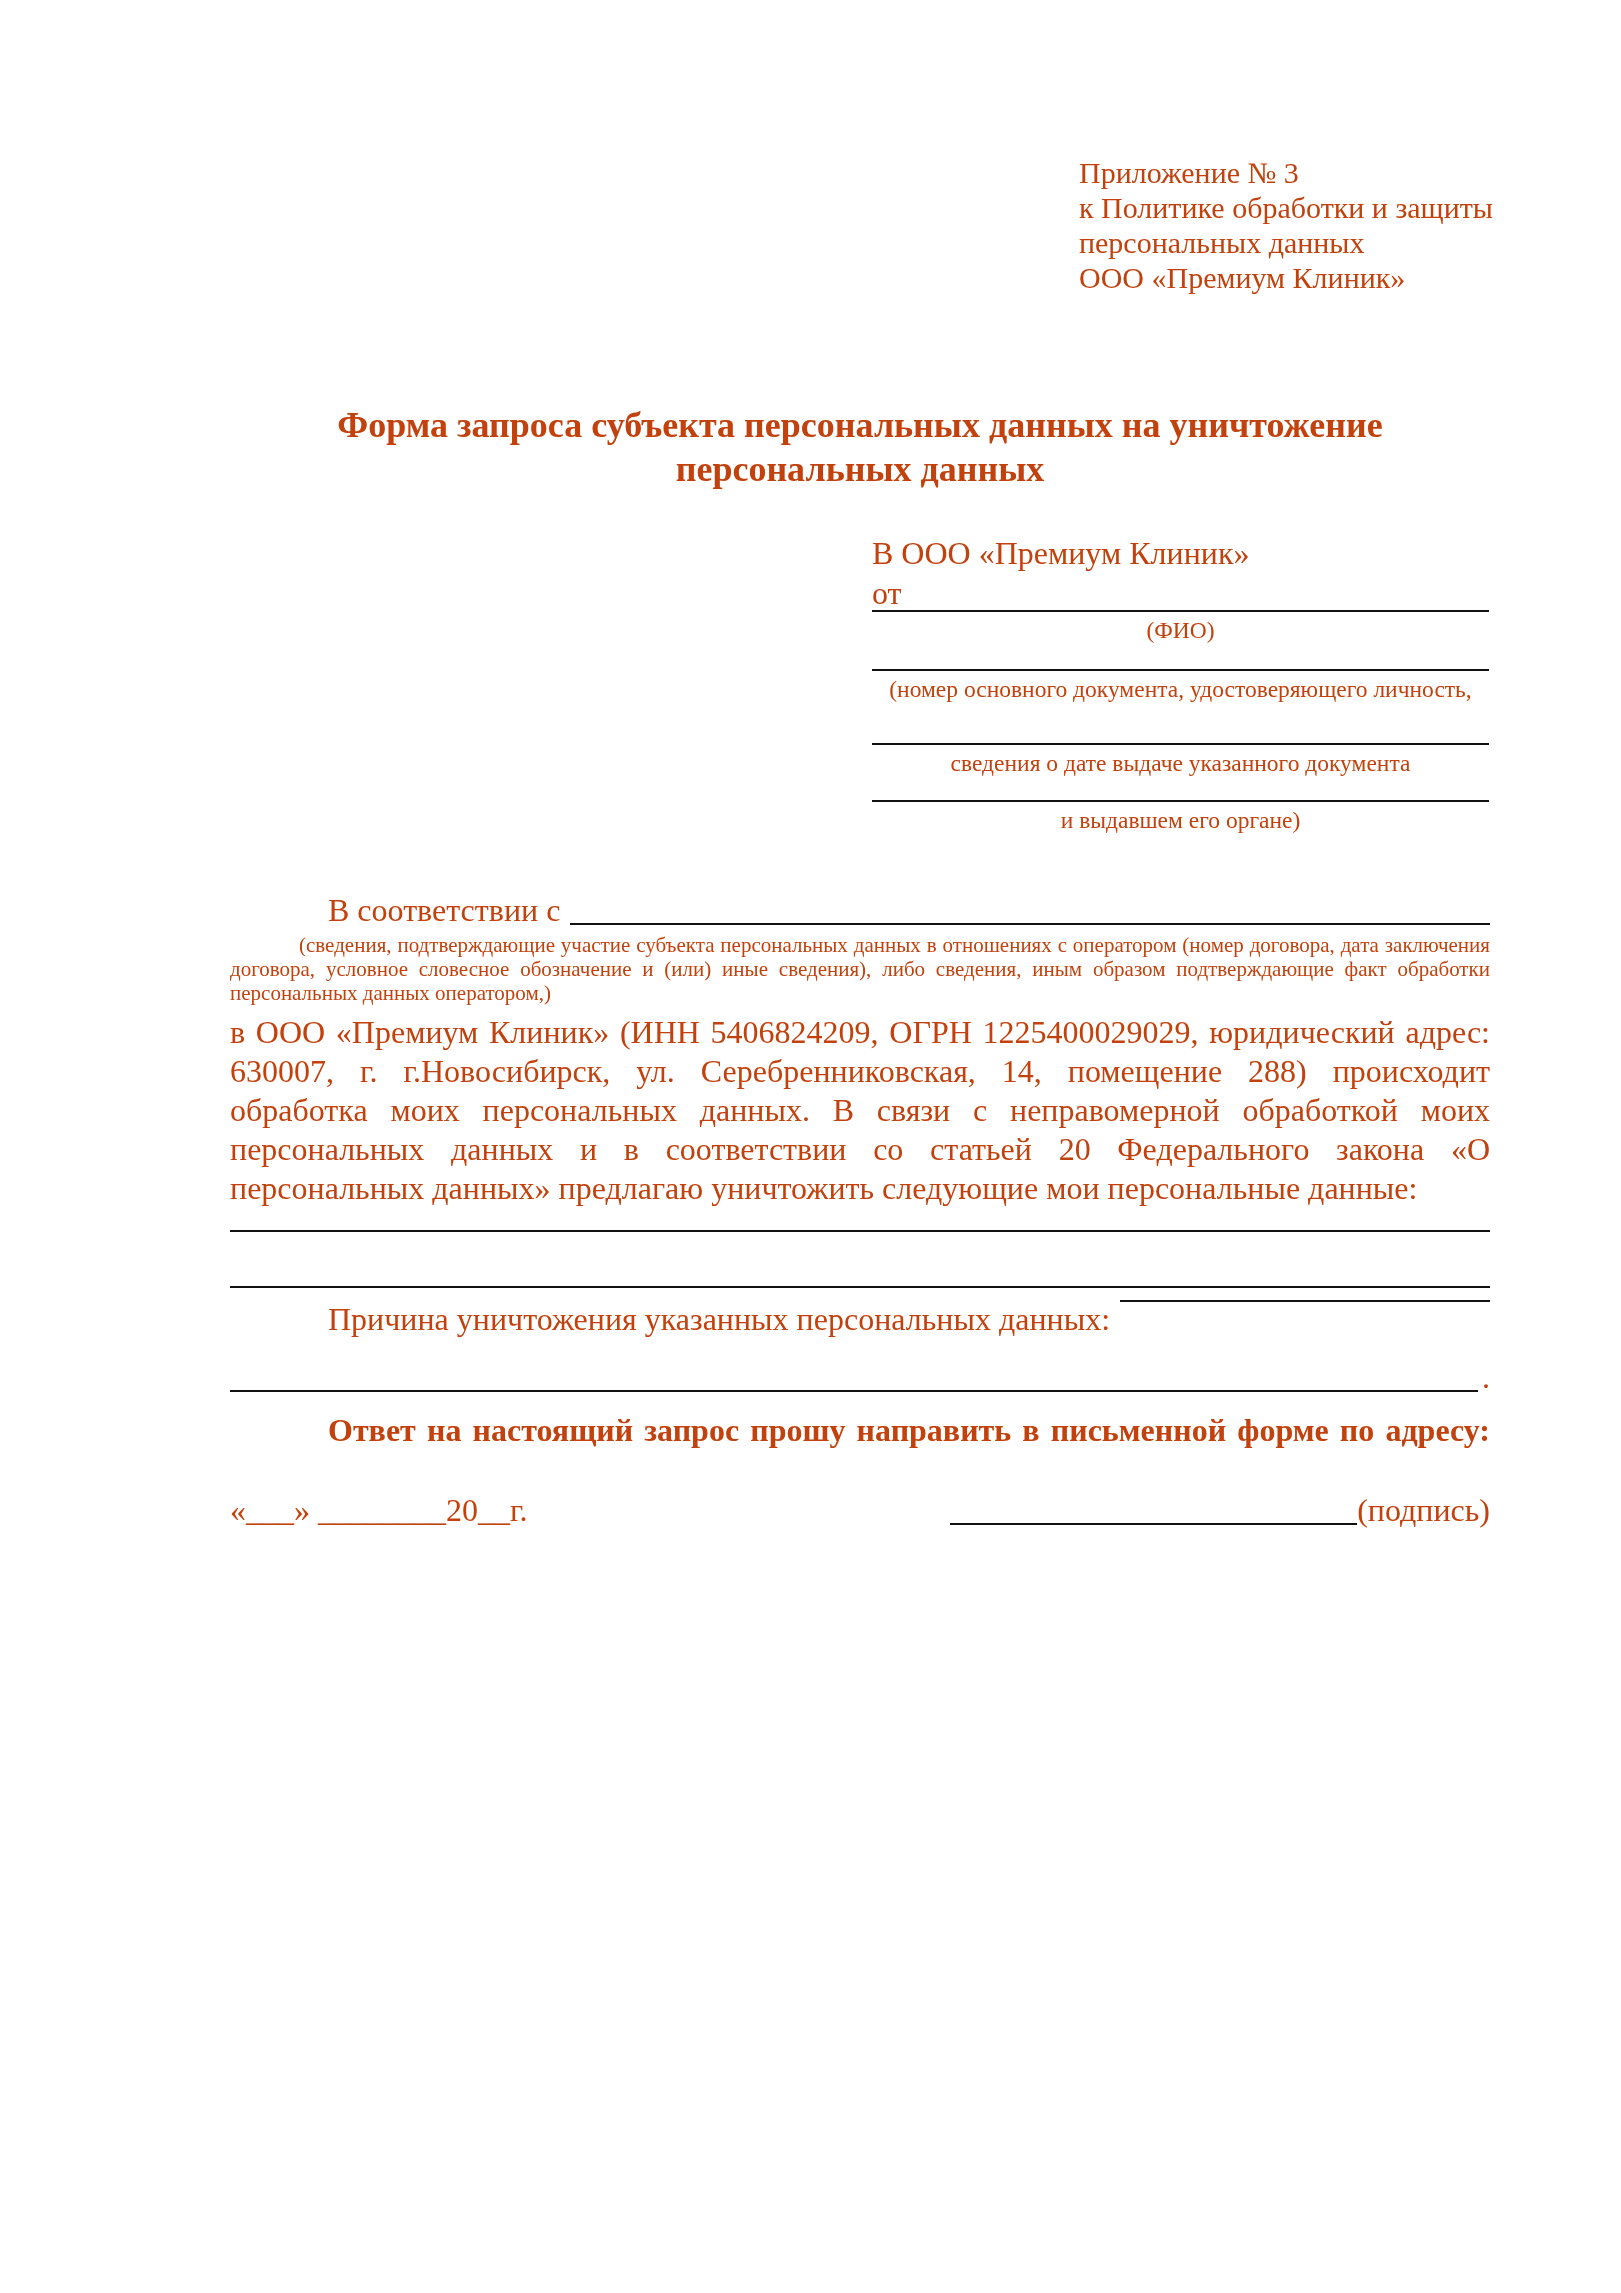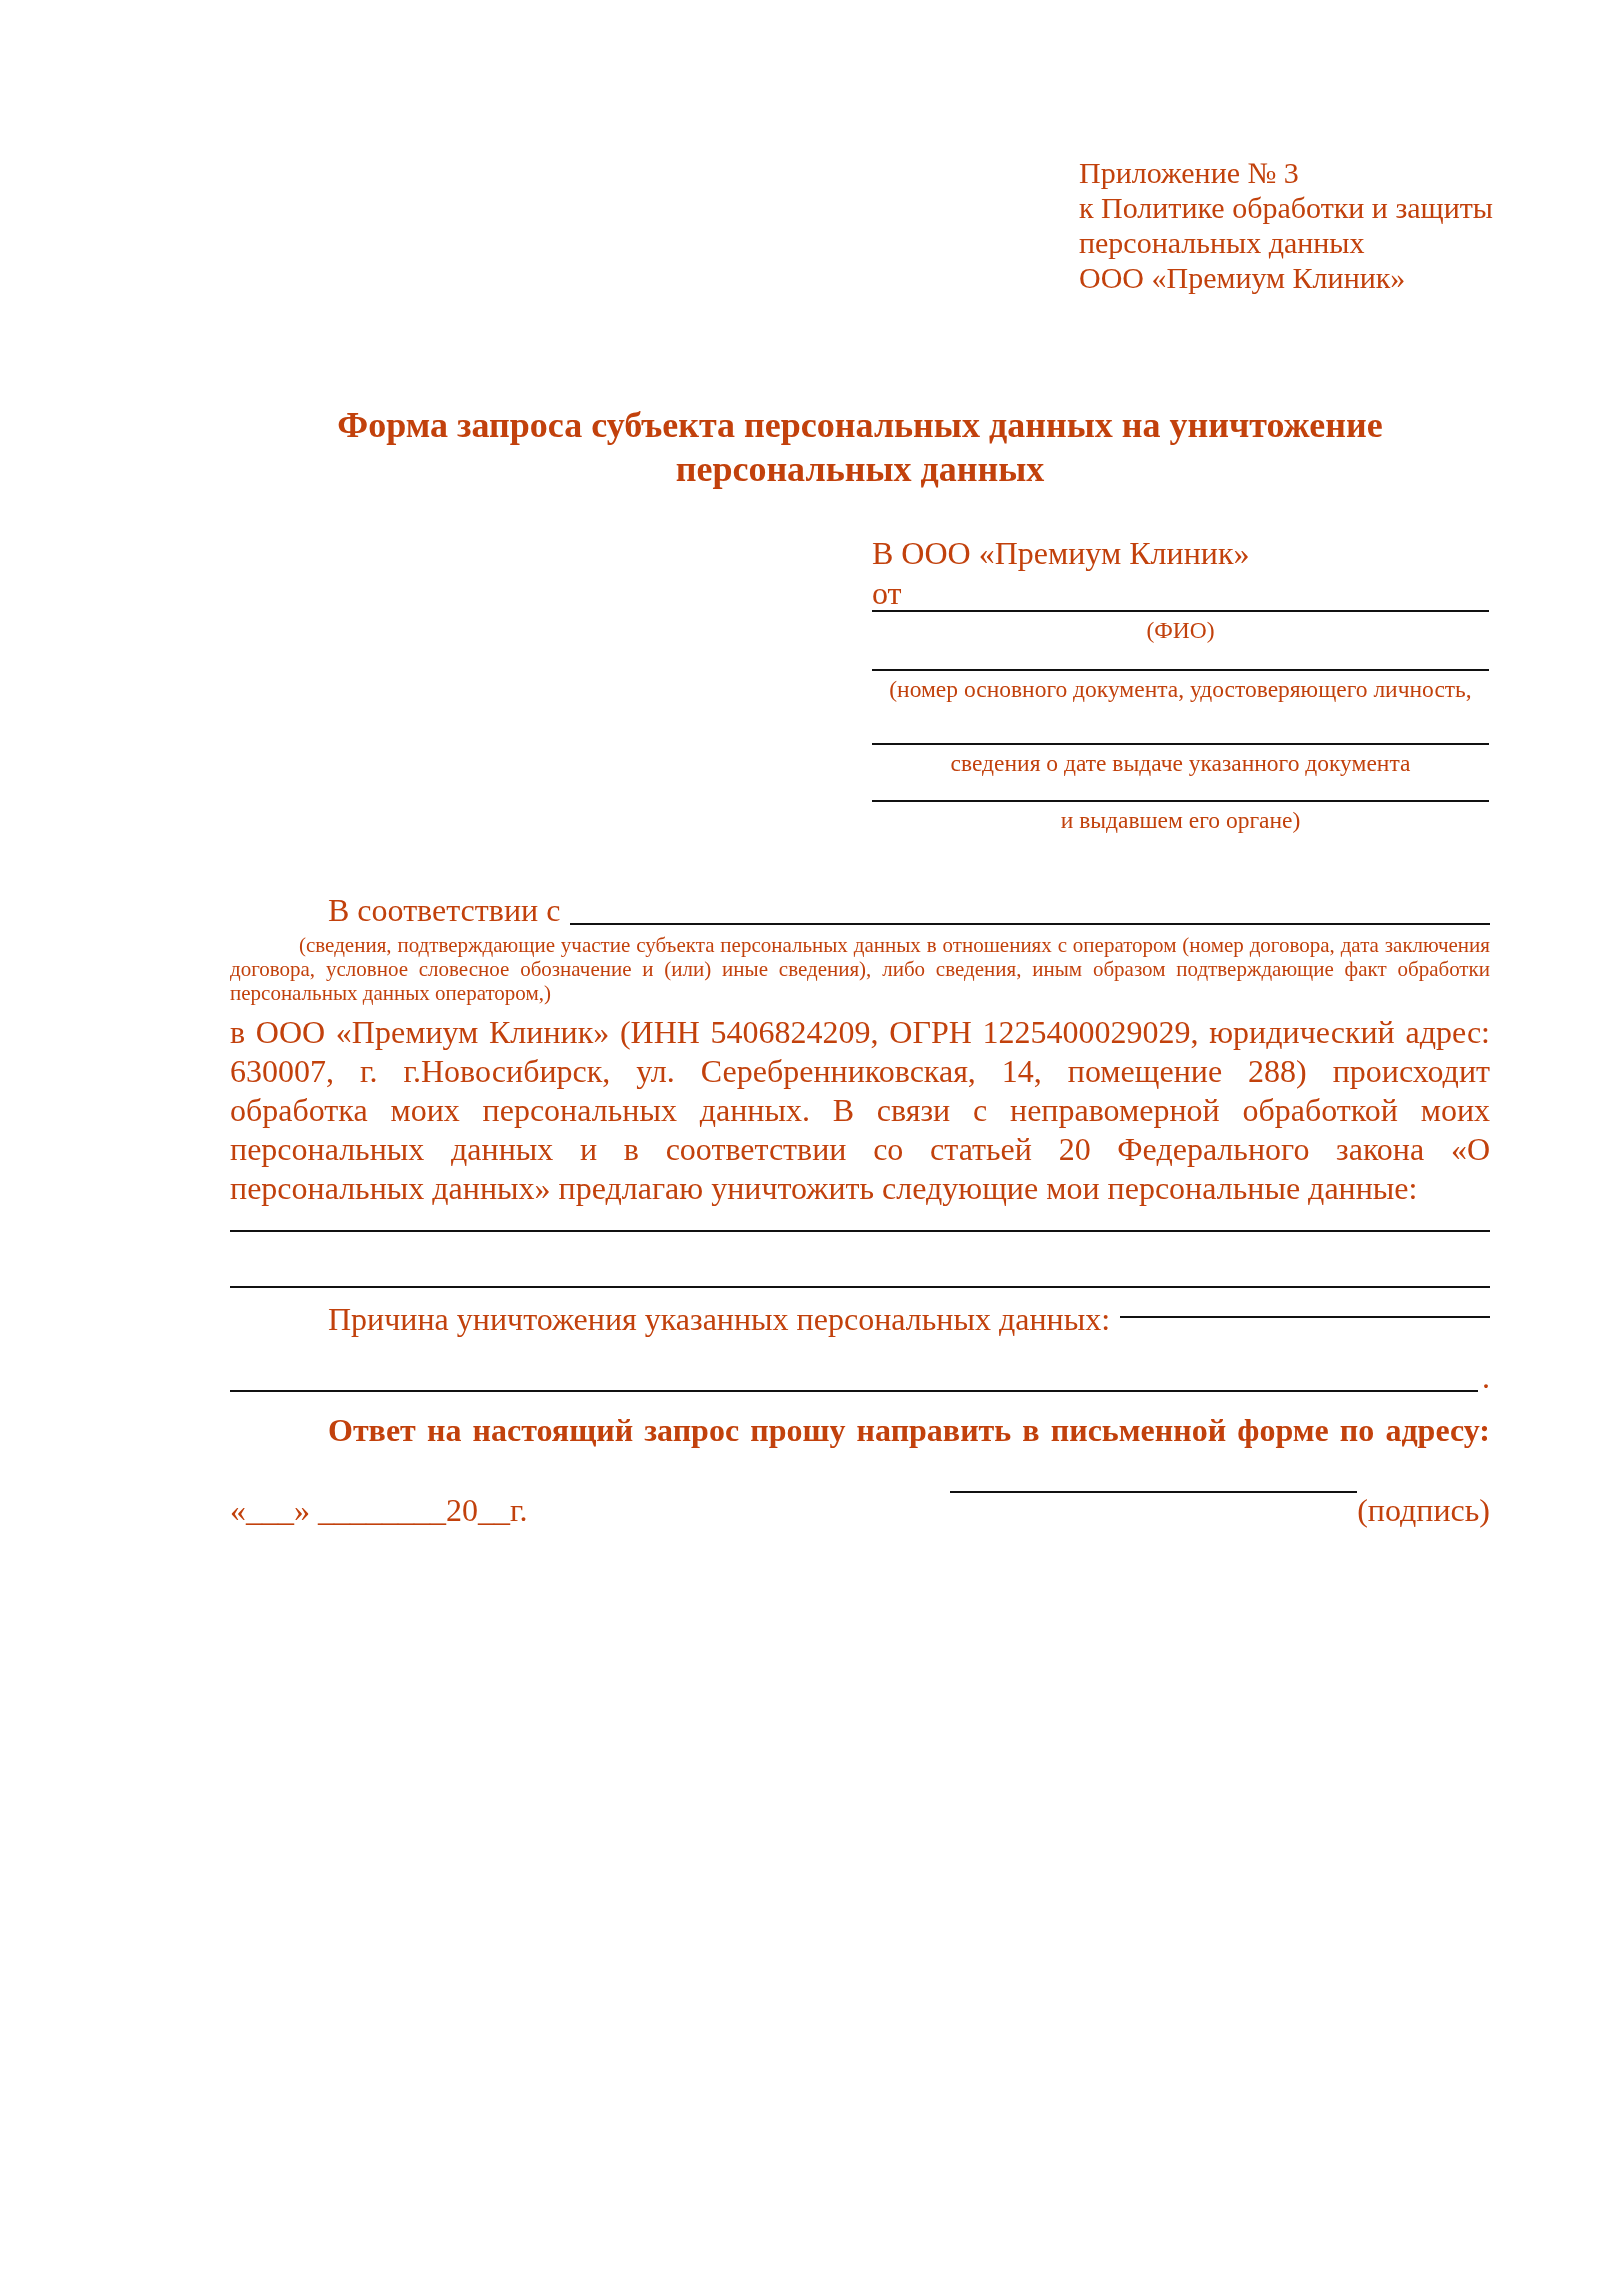--- a/index.html
+++ b/index.html
@@ -74,21 +74,21 @@
   .main-para {
     margin: 7.8px 0 0 0;
     font-size: 32px;
     line-height: 39px;
     text-align: justify;
   }
   .blank-rule-1 { margin-top: 21.6px; }
   .blank-rule-2 { margin-top: 54px; }
   .reason-row {
     display: flex;
-    align-items: center;
+    align-items: flex-start;
     margin-top: 11.8px;
     font-size: 32px;
     line-height: 39px;
   }
   .reason-label { padding-left: 98px; white-space: nowrap; }
   .reason-line2 {
     display: flex;
     align-items: flex-end;
     margin-top: 19.6px;
     font-size: 32px;
@@ -117,21 +117,21 @@
   }
   
   .footer-row {
     display: flex;
     justify-content: space-between;
     align-items: flex-end;
     margin-top: 41px;
     font-size: 32px;
     line-height: 39px;
   }
-  .sig { display: flex; align-items: flex-start; }
+  .sig { display: flex; align-items: flex-end; }
   .sig-line {
     width: 407px;
     border-bottom: 2.9px solid #111;
     margin-bottom: 4.9px;
   }
 </style>
 </head>
 <body>
 
 <div class="page">

